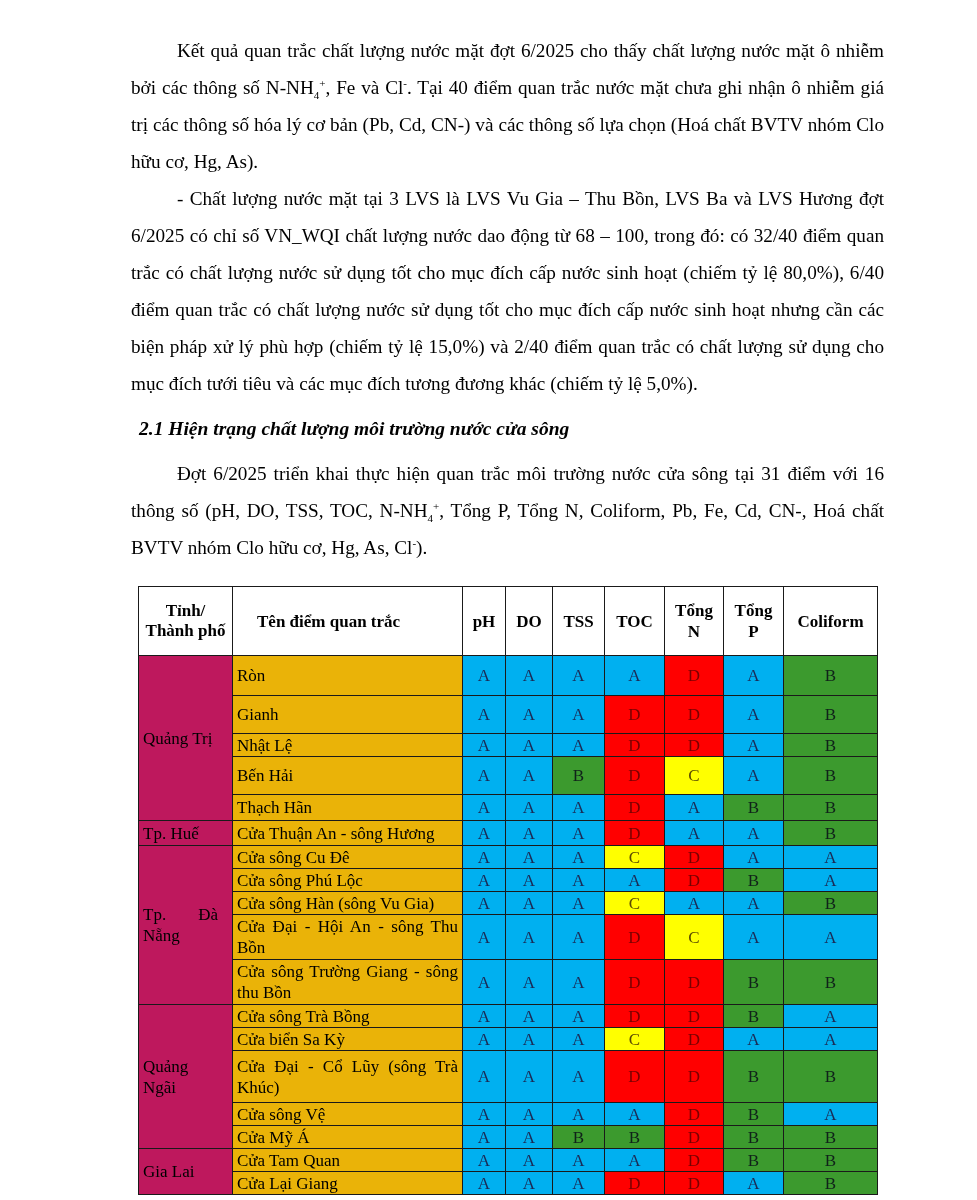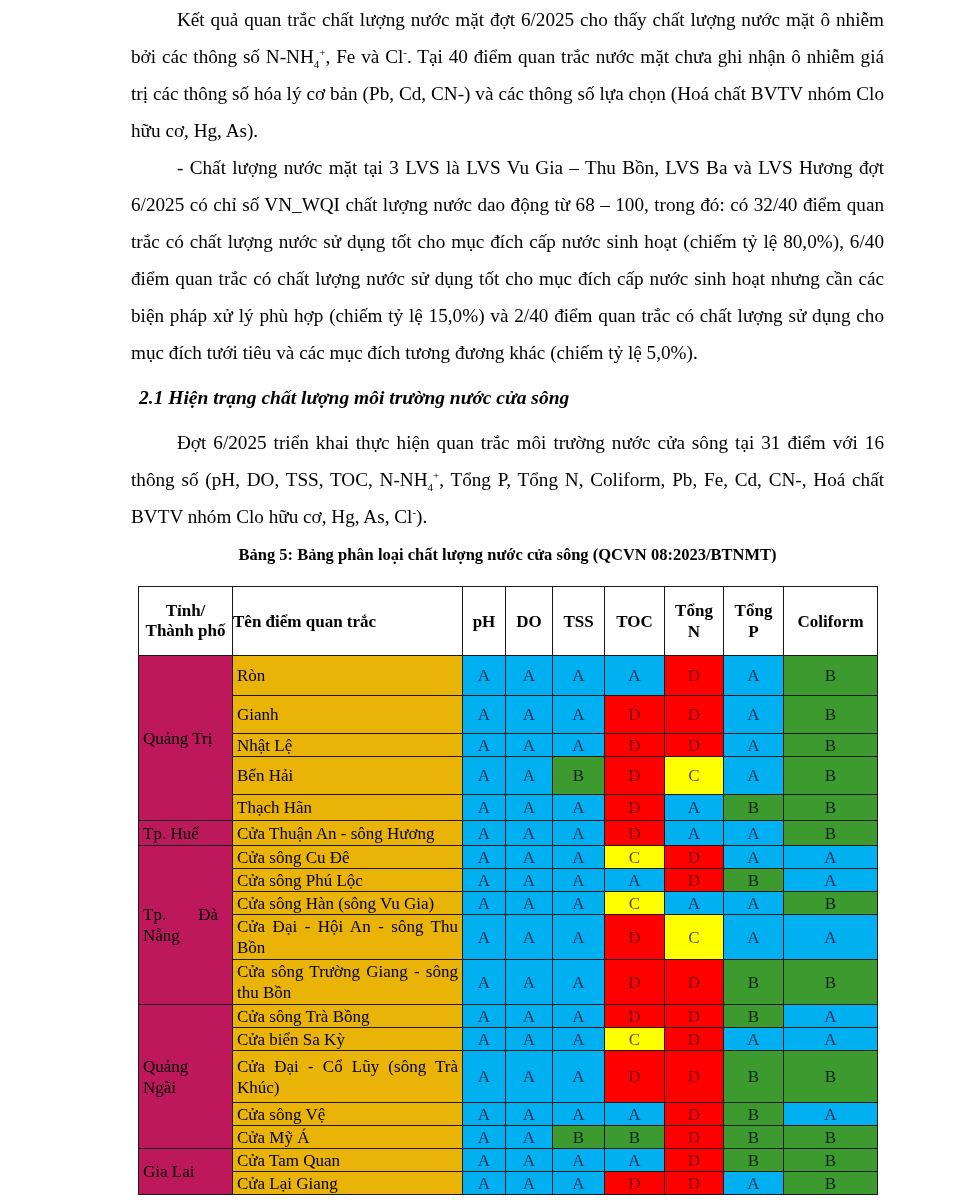--- a/index.html
+++ b/index.html
@@ -1,46 +1,45 @@
 <!DOCTYPE html>
 <html><head>
 <meta charset="utf-8">
 <style>
   html, body { margin: 0; padding: 0; background: #ffffff; }
   body { width: 977px; height: 1200px; overflow: hidden; position: relative;
          font-family: "Liberation Serif", "DejaVu Serif", serif; color: #000; }
   .page { position: absolute; left: 131px; top: 0; width: 753px; }
   p.body { margin: 0; font-size: 19.2px; line-height: 37px; text-align: justify; text-indent: 46px; }
-  p.body.first { padding-top: 1px; }
+  p.body.first { padding-top: 1px; margin-top: 31px; }
   h2.sec { margin: 8px; font-size: 19.5px; line-height: 37px; font-style: italic; font-weight: bold; }
   .cap { margin: 0; font-size: 16.5px; font-weight: bold; text-align: center; line-height: 22px; padding-top: 9px; padding-bottom: 2px; }
   sup { font-size: 11px; vertical-align: super; line-height: 0; }
   sub { font-size: 11px; vertical-align: sub; line-height: 0; }
   table.q { position: absolute; left: 138px; top: 586px; width: 739px; border-collapse: collapse; table-layout: fixed; font-size: 17px; }
   table.q td, table.q th { border: 1.5px solid #1a1a1a; padding: 0 4px; line-height: 21px; }
   table.q th { font-weight: bold; text-align: center; background: #fff; }
-  table.q th.name { text-align: left; padding-left: 0; }
+  table.q th.name { text-align: left; padding-left: 24px; }
   td.prov { text-align: left; vertical-align: middle; padding-left: 8px; background: #be185d; }
   td.site { text-align: left; padding-left: 8px; background: #eab308; }
   td.site.just { text-align: justify; text-align-last: left; }
   td.g { text-align: center; vertical-align: middle; color: #1b2a55; }
   td.g.A { background: #00b0f0; }
   td.g.B { background: #3c9a2e; color: #10221a; }
   td.g.C { background: #ffff00; color: #5a4b00; }
   td.g.D { background: #ff0000; color: #7a0000; }
 </style>
 </head>
 <body>
 
 <div class="page">
   <p class="body first"><span>Kết quả quan trắc chất lượng nước mặt đợt 6/2025 cho thấy chất lượng nước mặt ô nhiễm bởi các thông số N-NH</span><sub>4</sub><sup>+</sup><span>, Fe và Cl</span><sup>-</sup><span>. Tại 40 điểm quan trắc nước mặt chưa ghi nhận ô nhiễm giá trị các thông số hóa lý cơ bản (Pb, Cd, CN-) và các thông số lựa chọn (Hoá chất BVTV nhóm Clo hữu cơ, Hg, As).</span></p>
   <p class="body">- Chất lượng nước mặt tại 3 LVS là LVS Vu Gia – Thu Bồn, LVS Ba và LVS Hương đợt 6/2025 có chỉ số VN_WQI chất lượng nước dao động từ 68 – 100, trong đó: có 32/40 điểm quan trắc có chất lượng nước sử dụng tốt cho mục đích cấp nước sinh hoạt (chiếm tỷ lệ 80,0%), 6/40 điểm quan trắc có chất lượng nước sử dụng tốt cho mục đích cấp nước sinh hoạt nhưng cần các biện pháp xử lý phù hợp (chiếm tỷ lệ 15,0%) và 2/40 điểm quan trắc có chất lượng sử dụng cho mục đích tưới tiêu và các mục đích tương đương khác (chiếm tỷ lệ 5,0%).</p>
   <h2 class="sec">2.1 Hiện trạng chất lượng môi trường nước cửa sông</h2>
   <p class="body"><span>Đợt 6/2025 triển khai thực hiện quan trắc môi trường nước cửa sông tại 31 điểm với 16 thông số (pH, DO, TSS, TOC, N-NH</span><sub>4</sub><sup>+</sup><span>, Tổng P, Tổng N, Coliform, Pb, Fe, Cd, CN-, Hoá chất BVTV nhóm Clo hữu cơ, Hg, As, Cl</span><sup>-</sup><span>).</span></p>
-  <p class="cap">Bảng 5: Bảng phân loại chất lượng nước cửa sông (QCVN 08:2023/BTNMT)</p>
 </div>
 
 <table class="q">
   <colgroup>
     <col style="width:94px">
       <col style="width:230px">
       <col style="width:43px">
       <col style="width:47px">
     <col style="width:52px">
       <col style="width:60px">

